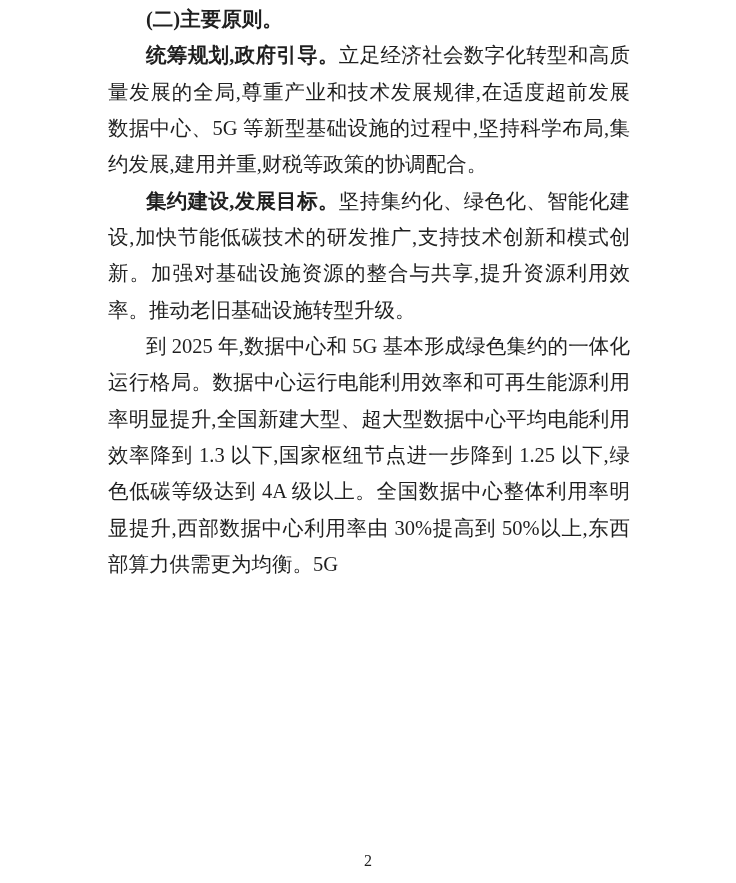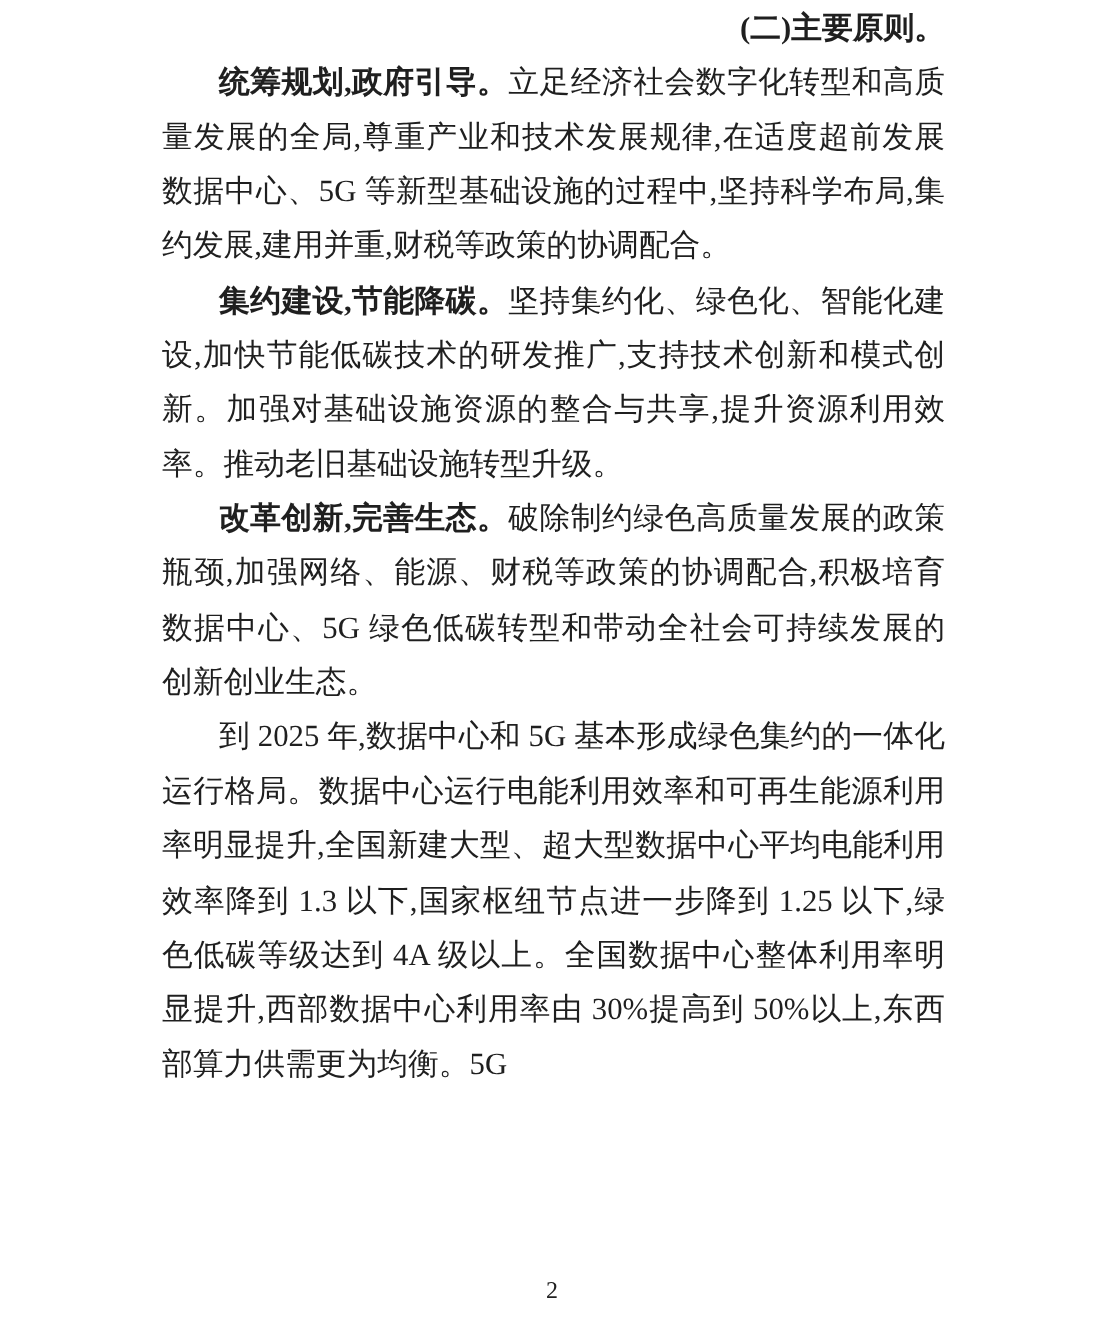--- a/index.html
+++ b/index.html
@@ -25,21 +25,21 @@
   .para {
     margin: 0;
     font-size: 20.5px;
     line-height: 36.35px;
     text-indent: 38px;
     text-align: justify;
     text-justify: inter-character;
   }
   .para.heading {
     font-weight: 700;
-    text-align: right;
+    text-align: left;
   }
   .lead {
     font-weight: 700;
   }
   .page-number {
     position: absolute;
     left: 0;
     right: 0;
     top: 852px;
     text-align: center;
@@ -51,23 +51,22 @@
 <body>
 
 <div class="page">
   <div class="content">
 
     <p class="para heading">(二)主要原则。</p>
 
     <p class="para"><span class="lead">统筹规划,政府引导。</span><span>立足经济社会数字化转型和高质量发展的全局,尊重产业和技术发展规律,在适度超前发展数据中心、5G 等新型基础设施的过程中,坚持科学布局,集约发展,建用并重,财税等政策的协调配合。</span></p>
 
 
-    <p class="para"><span class="lead">集约建设,节能降碳。</span><span>坚持集约化、绿色化、智能化建设,加快节能低碳技术的研发推广,支持技术创新和模式创新。加强对基础设施资源的整合与共享,提升资源利用效率。推动老旧基础设施转型升级。</span></p>
+    <p class="para"><span class="lead">集约建设,发展目标。</span><span>坚持集约化、绿色化、智能化建设,加快节能低碳技术的研发推广,支持技术创新和模式创新。加强对基础设施资源的整合与共享,提升资源利用效率。推动老旧基础设施转型升级。</span></p>
 
-    <p class="para"><span class="lead">改革创新,完善生态。</span><span>破除制约绿色高质量发展的政策瓶颈,加强网络、能源、财税等政策的协调配合,积极培育数据中心、5G 绿色低碳转型和带动全社会可持续发展的创新创业生态。</span></p>
 
 
     <p class="para"><span>到 2025 年,数据中心和 5G 基本形成绿色集约的一体化运行格局。数据中心运行电能利用效率和可再生能源利用率明显提升,全国新建大型、超大型数据中心平均电能利用效率降到 1.3 以下,国家枢纽节点进一步降到 1.25 以下,绿色低碳等级达到 4A 级以上。全国数据中心整体利用率明显提升,西部数据中心利用率由 30%提高到 50%以上,东西部算力供需更为均衡。5G</span></p>
 
   </div>
 
   <div class="page-number">2</div>
 </div>
 
 </body></html>

